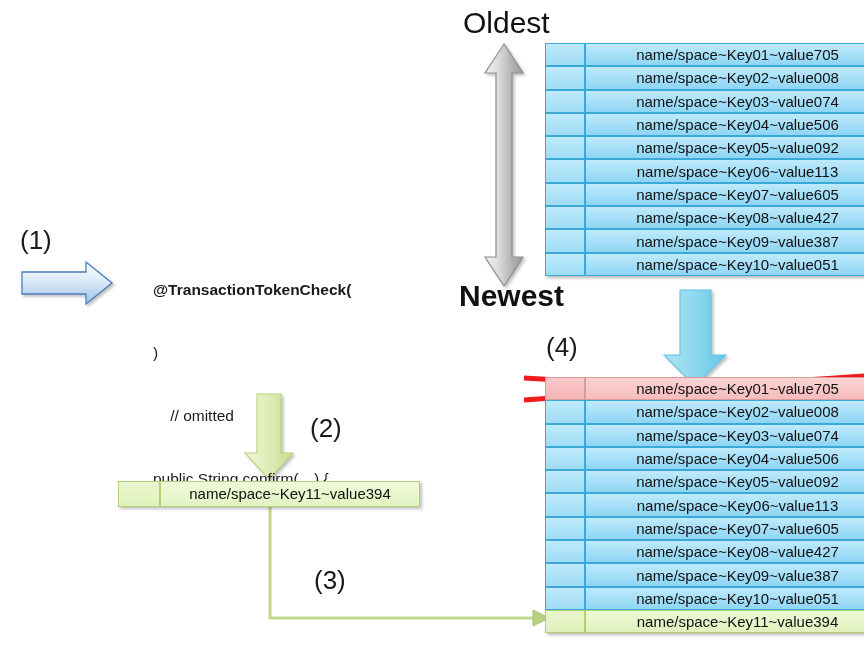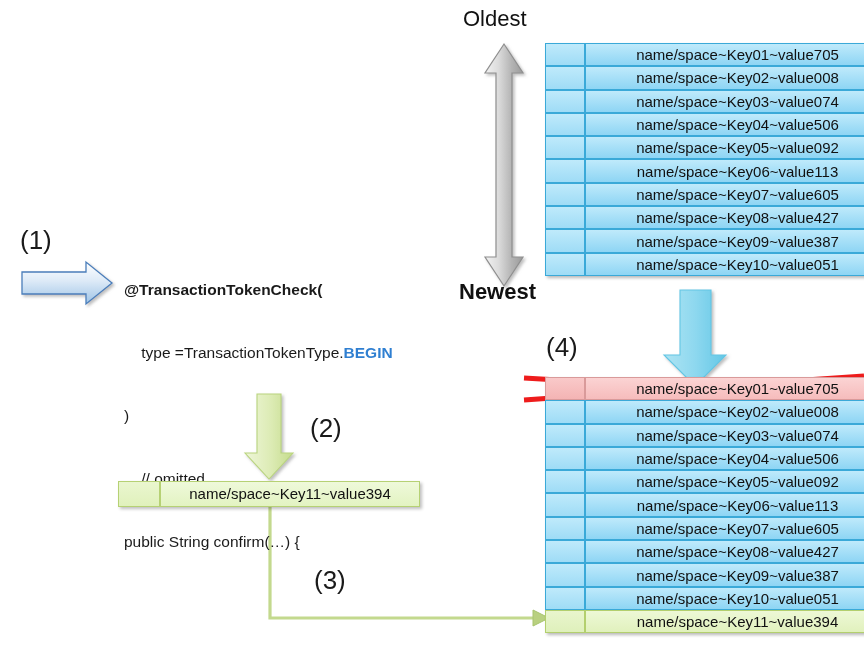--- a/index.html
+++ b/index.html
@@ -26,34 +26,34 @@
     font-size: 26px;
     color: #1a1a1a;
     letter-spacing: 0px;
     line-height: 1;
     white-space: nowrap;
   }
 
   
   .axis-label {
     font-family: "Liberation Sans", sans-serif;
-    font-size: 22px;
+    font-size: 30px;
     color: #111111;
     white-space: nowrap;
   }
 
   
   .code-block {
     font-family: "Liberation Sans", sans-serif;
     font-size: 15.5px;
     line-height: 21px;
     color: #1a1a1a;
     white-space: pre;
   }
-  .code-line { white-space: pre; }
+  .code-line { white-space: pre; margin-left: 29px; }
   .kw-bold { font-weight: bold; }
   .kw-orange { color: #e8720c; font-weight: bold; }
   .kw-blue { color: #2f7fd1; font-weight: bold; }
 
   
   .entry-table {
     border-collapse: separate;
     border-spacing: 0;
     width: 349px;
     box-shadow: 2px 2px 3px rgba(0,0,0,0.28);
@@ -188,21 +188,20 @@
   <div class="abs step-label" style="left:20px; top:227px;">(1)</div>
   <div class="abs step-label" style="left:310px; top:415px;">(2)</div>
   <div class="abs step-label" style="left:314px; top:567px;">(3)</div>
   <div class="abs step-label" style="left:546px; top:334px;">(4)</div>
 
   <div class="abs axis-label" style="left:463px; top:6px;">Oldest</div>
   <div class="abs axis-label" style="left:459px; top:279px;font-weight:bold;">Newest</div>
 
   <div class="abs code-block" style="left:124px; top:237px;">
     <div class="code-line kw-bold">@TransactionTokenCheck(</div>
-    <div class="code-line"><span>    type =TransactionTokenType.</span><span class="kw-blue">BEGIN</span></div>
     <div class="code-line">)</div>
     <div class="code-line">    // omitted</div>
     <div class="code-line">public String confirm(…) {</div>
     
   </div>
 
   <div class="abs" style="left:118px; top:481px;">
     <table class="token-box">
       <tbody>
           <tr>

